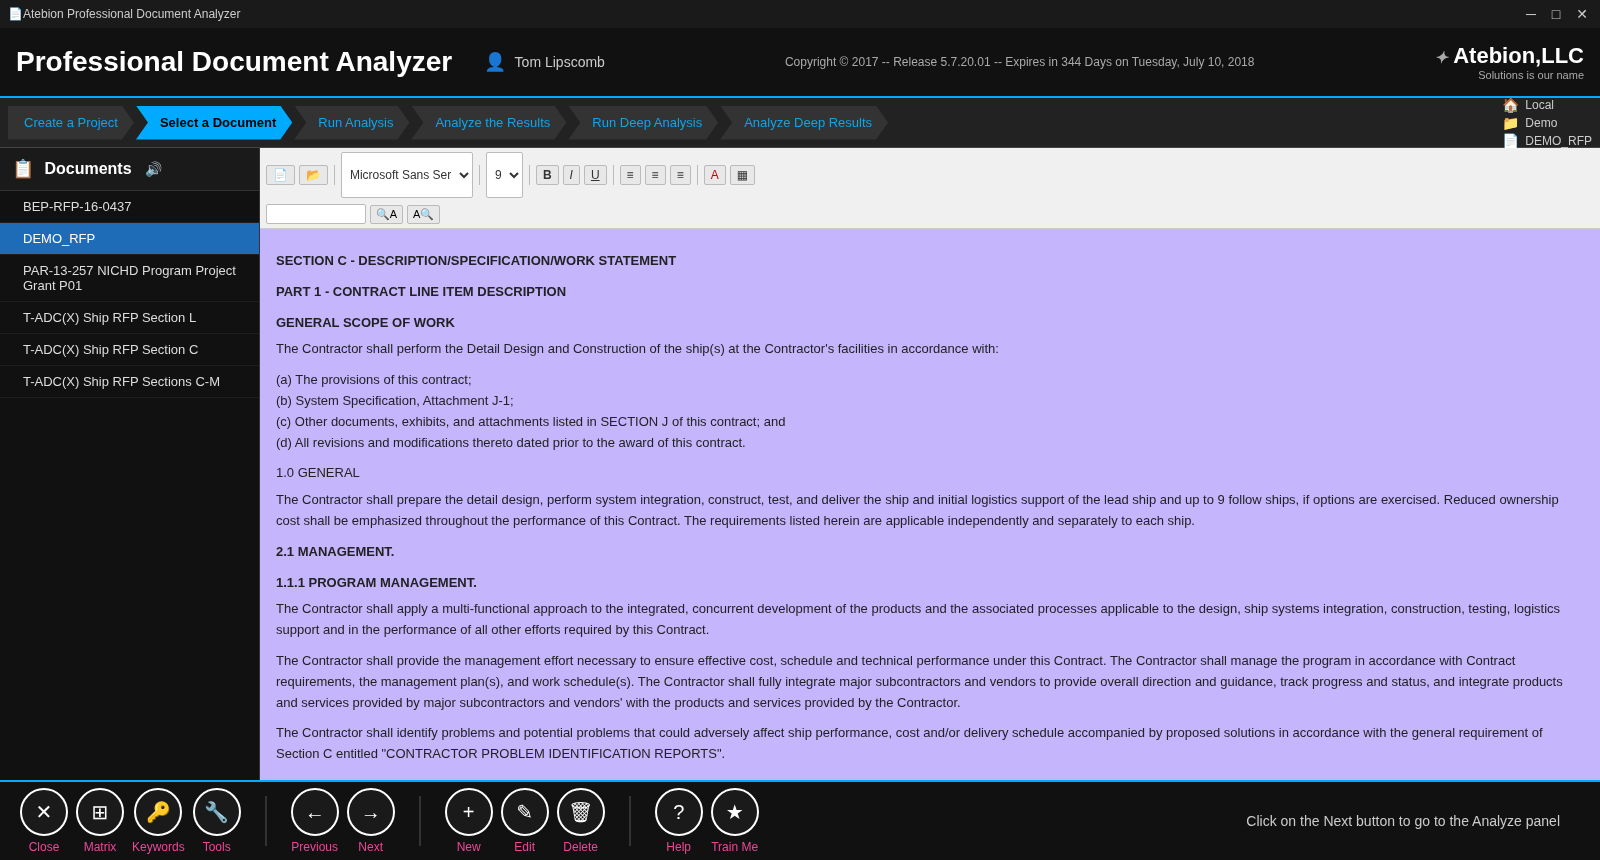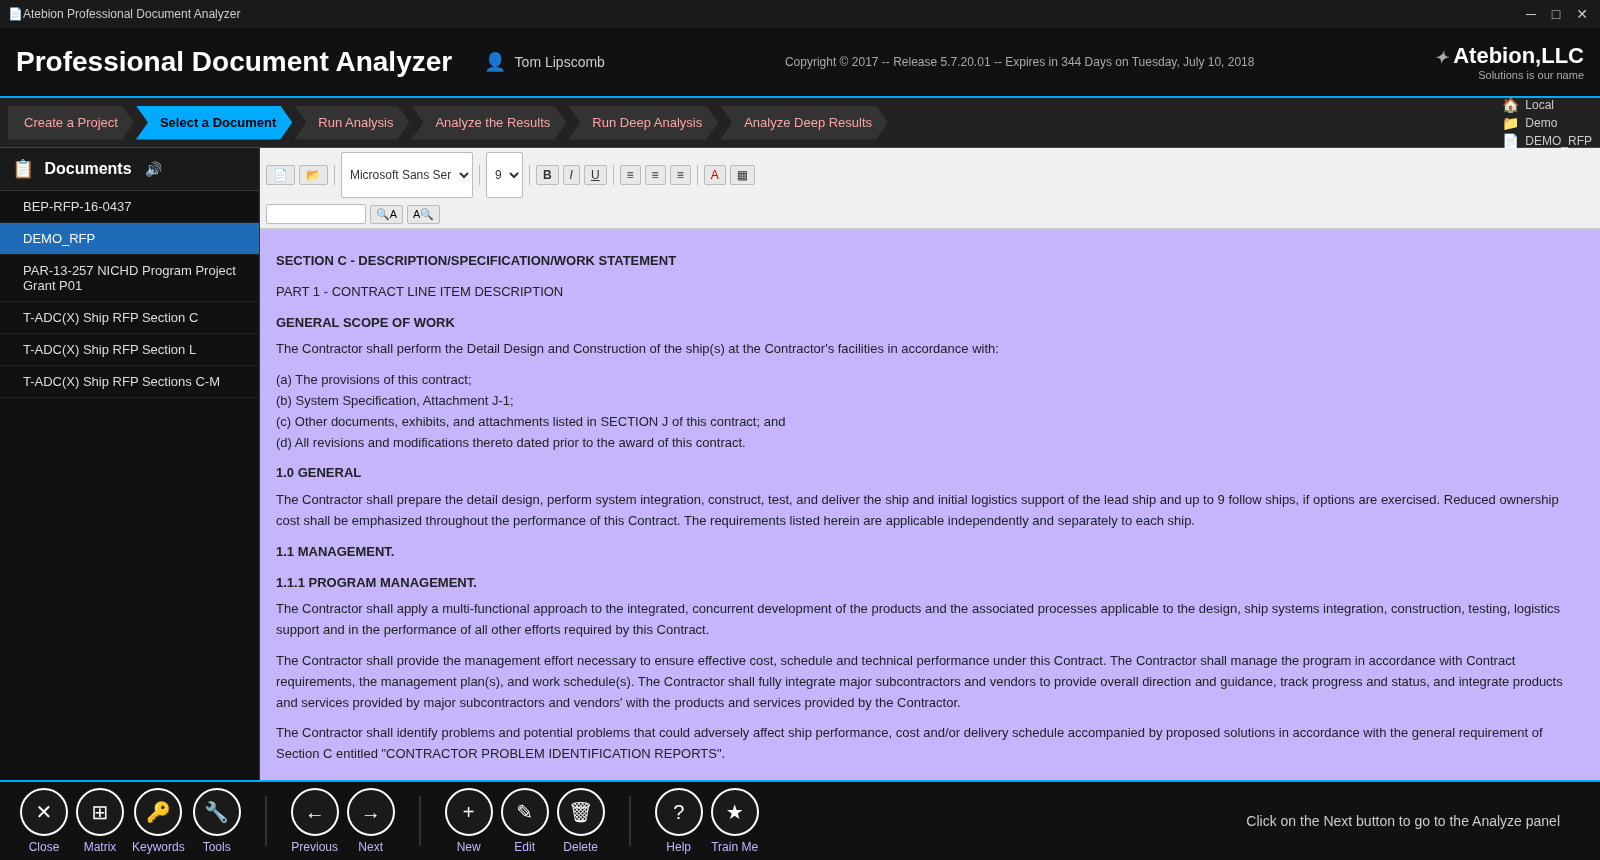--- a/index.html
+++ b/index.html
@@ -44,21 +44,21 @@
       padding: 0 8px;
       border-bottom: 1px solid #444;
     }
     .workflow-steps { display: flex; align-items: center; flex: 1; }
     .step {
       display: flex;
       align-items: center;
       height: 34px;
       padding: 0 16px 0 24px;
       font-size: 13px;
-      color: #fca5a5;
+      color: #0ea5e9;
       background: #333;
       clip-path: polygon(0 0, calc(100% - 12px) 0, 100% 50%, calc(100% - 12px) 100%, 0 100%, 12px 50%);
       margin-right: 2px;
       cursor: pointer;
       white-space: nowrap;
     }
     .step:first-child {
       clip-path: polygon(0 0, calc(100% - 12px) 0, 100% 50%, calc(100% - 12px) 100%, 0 100%);
       padding-left: 16px;
     }
@@ -177,21 +177,21 @@
       width: 48px;
       height: 48px;
       border-radius: 50%;
       border: 2px solid #fff;
       display: flex;
       align-items: center;
       justify-content: center;
       font-size: 20px;
       background: #1a1a1a;
     }
-    .bottom-btn .btn-label { font-size: 12px; color: #c4b5fd; }
+    .bottom-btn .btn-label { font-size: 12px; color: #ec4899; }
 
     .btn-group { display: flex; gap: 8px; align-items: center; }
     .btn-separator { width: 2px; height: 50px; background: #333; margin: 0 8px; }
     .status-text { flex: 1; text-align: right; color: #ccc; font-size: 14px; padding-right: 20px; }
 
     
     #doc-content::-webkit-scrollbar { width: 12px; }
     #doc-content::-webkit-scrollbar-track { background: #e0e0e0; }
     #doc-content::-webkit-scrollbar-thumb { background: #aaa; border-radius: 2px; }
   </style>
@@ -253,22 +253,22 @@
   <div id="sidebar">
     <div id="sidebar-header">
       <span class="docs-icon">📋</span>
       <span class="docs-title">Documents</span>
       <span class="speaker-icon">🔊</span>
     </div>
     <div class="doc-list" id="doc-list">
         <div class="doc-item">BEP-RFP-16-0437</div>
         <div class="doc-item selected">DEMO_RFP</div>
         <div class="doc-item">PAR-13-257  NICHD Program Project Grant P01</div>
+        <div class="doc-item">T-ADC(X) Ship RFP Section L</div>
         <div class="doc-item">T-ADC(X) Ship RFP Section C</div>
-        <div class="doc-item">T-ADC(X) Ship RFP Section L</div>
         <div class="doc-item">T-ADC(X) Ship RFP Sections C-M</div>
       </div>
   </div>
 
   <div id="doc-viewer">
 
     <div id="toolbar">
       <button class="toolbar-btn">📄</button>
       <button class="toolbar-btn">📂</button>
       <div class="toolbar-sep"></div>
@@ -292,30 +292,30 @@
       <button class="toolbar-btn">▦</button>
       <div style="width:100%; display:flex; align-items:center; gap:4px; margin-top:2px;">
         <input type="text" class="toolbar-input" placeholder="" style="">
         <button class="search-btn">🔍A</button>
         <button class="search-btn">A🔍</button>
       </div>
     </div>
 
     <div id="doc-content">
         <p style="font-weight: bold; margin-bottom: 6px; margin-top: 10px; white-space: pre-line;">SECTION C - DESCRIPTION/SPECIFICATION/WORK STATEMENT</p>
-        <p style="font-weight: normal; margin-bottom: 10px; margin-top: 10px; white-space: pre-line;">PART 1 - CONTRACT LINE ITEM DESCRIPTION</p>
+        <p style="font-weight: bold; margin-bottom: 10px; margin-top: 10px; white-space: pre-line;">PART 1 - CONTRACT LINE ITEM DESCRIPTION</p>
         <p style="font-weight: bold; margin-bottom: 6px; margin-top: 10px; white-space: pre-line;">GENERAL SCOPE OF WORK</p>
         <p style="margin-bottom: 10px; white-space: pre-line;">The Contractor shall perform the Detail Design and Construction of the ship(s) at the Contractor's facilities in accordance with:</p>
         <p style="margin-bottom: 10px; white-space: pre-line;">(a) The provisions of this contract;
 (b) System Specification, Attachment J-1;
 (c) Other documents, exhibits, and attachments listed in SECTION J of this contract; and
 (d) All revisions and modifications thereto dated prior to the award of this contract.</p>
-        <p style="font-weight: bold; margin-bottom: 6px; margin-top: 3px; white-space: pre-line;">1.0  GENERAL</p>
+        <p style="font-weight: normal; margin-bottom: 6px; margin-top: 3px; white-space: pre-line;">1.0  GENERAL</p>
         <p style="margin-bottom: 10px; white-space: pre-line;">The Contractor shall prepare the detail design, perform system integration, construct, test, and deliver the ship and initial logistics support of the lead ship and up to 9 follow ships, if options are exercised.  Reduced ownership cost shall be emphasized throughout the performance of this Contract.  The requirements listed herein are applicable independently and separately to each ship.</p>
-        <p style="font-weight: bold; margin-bottom: 6px; margin-top: 10px; white-space: pre-line;">1.1  MANAGEMENT.</p>
+        <p style="font-weight: bold; margin-bottom: 6px; margin-top: 10px; white-space: pre-line;">2.1  MANAGEMENT.</p>
         <p style="font-weight: bold; margin-bottom: 6px; margin-top: 10px; white-space: pre-line;">1.1.1  PROGRAM MANAGEMENT.</p>
         <p style="margin-bottom: 10px; white-space: pre-line;">The Contractor shall apply a multi-functional approach to the integrated, concurrent development of the products and the associated processes applicable to the design, ship systems integration, construction, testing, logistics support and in the performance of all other efforts required by this Contract.</p>
         <p style="margin-bottom: 10px; white-space: pre-line;">The Contractor shall provide the management effort necessary to ensure effective cost, schedule and technical performance under this Contract. The Contractor shall manage the program in accordance with Contract requirements, the management plan(s), and work schedule(s).  The Contractor shall fully integrate major subcontractors and vendors to provide overall direction and guidance, track progress and status, and integrate products and services provided by major subcontractors and vendors' with the products and services provided by the Contractor.</p>
         <p style="margin-bottom: 10px; white-space: pre-line;">The Contractor shall identify problems and potential problems that could adversely affect ship performance, cost and/or delivery schedule accompanied by proposed solutions in accordance with the general requirement of Section C entitled "CONTRACTOR PROBLEM IDENTIFICATION REPORTS".</p>
         <p style="font-weight: bold; margin-bottom: 6px; margin-top: 10px; white-space: pre-line;">1.1.2  MANAGEMENT PLAN(S).</p>
         <p style="margin-bottom: 10px; white-space: pre-line;">The Contractor shall prepare an event-driven integrated management plan or separate management plans that document the significant accomplishments required in the performance of this Contract.  The management plan(s) shall provide the Contractor's integrated approach for detail design, ship systems integration, construction, testing, delivery and logistics support for the lead ship and if the ship option(s) are exercised, follow ship(s).</p>
       </div>
   </div>
 </div>
 

